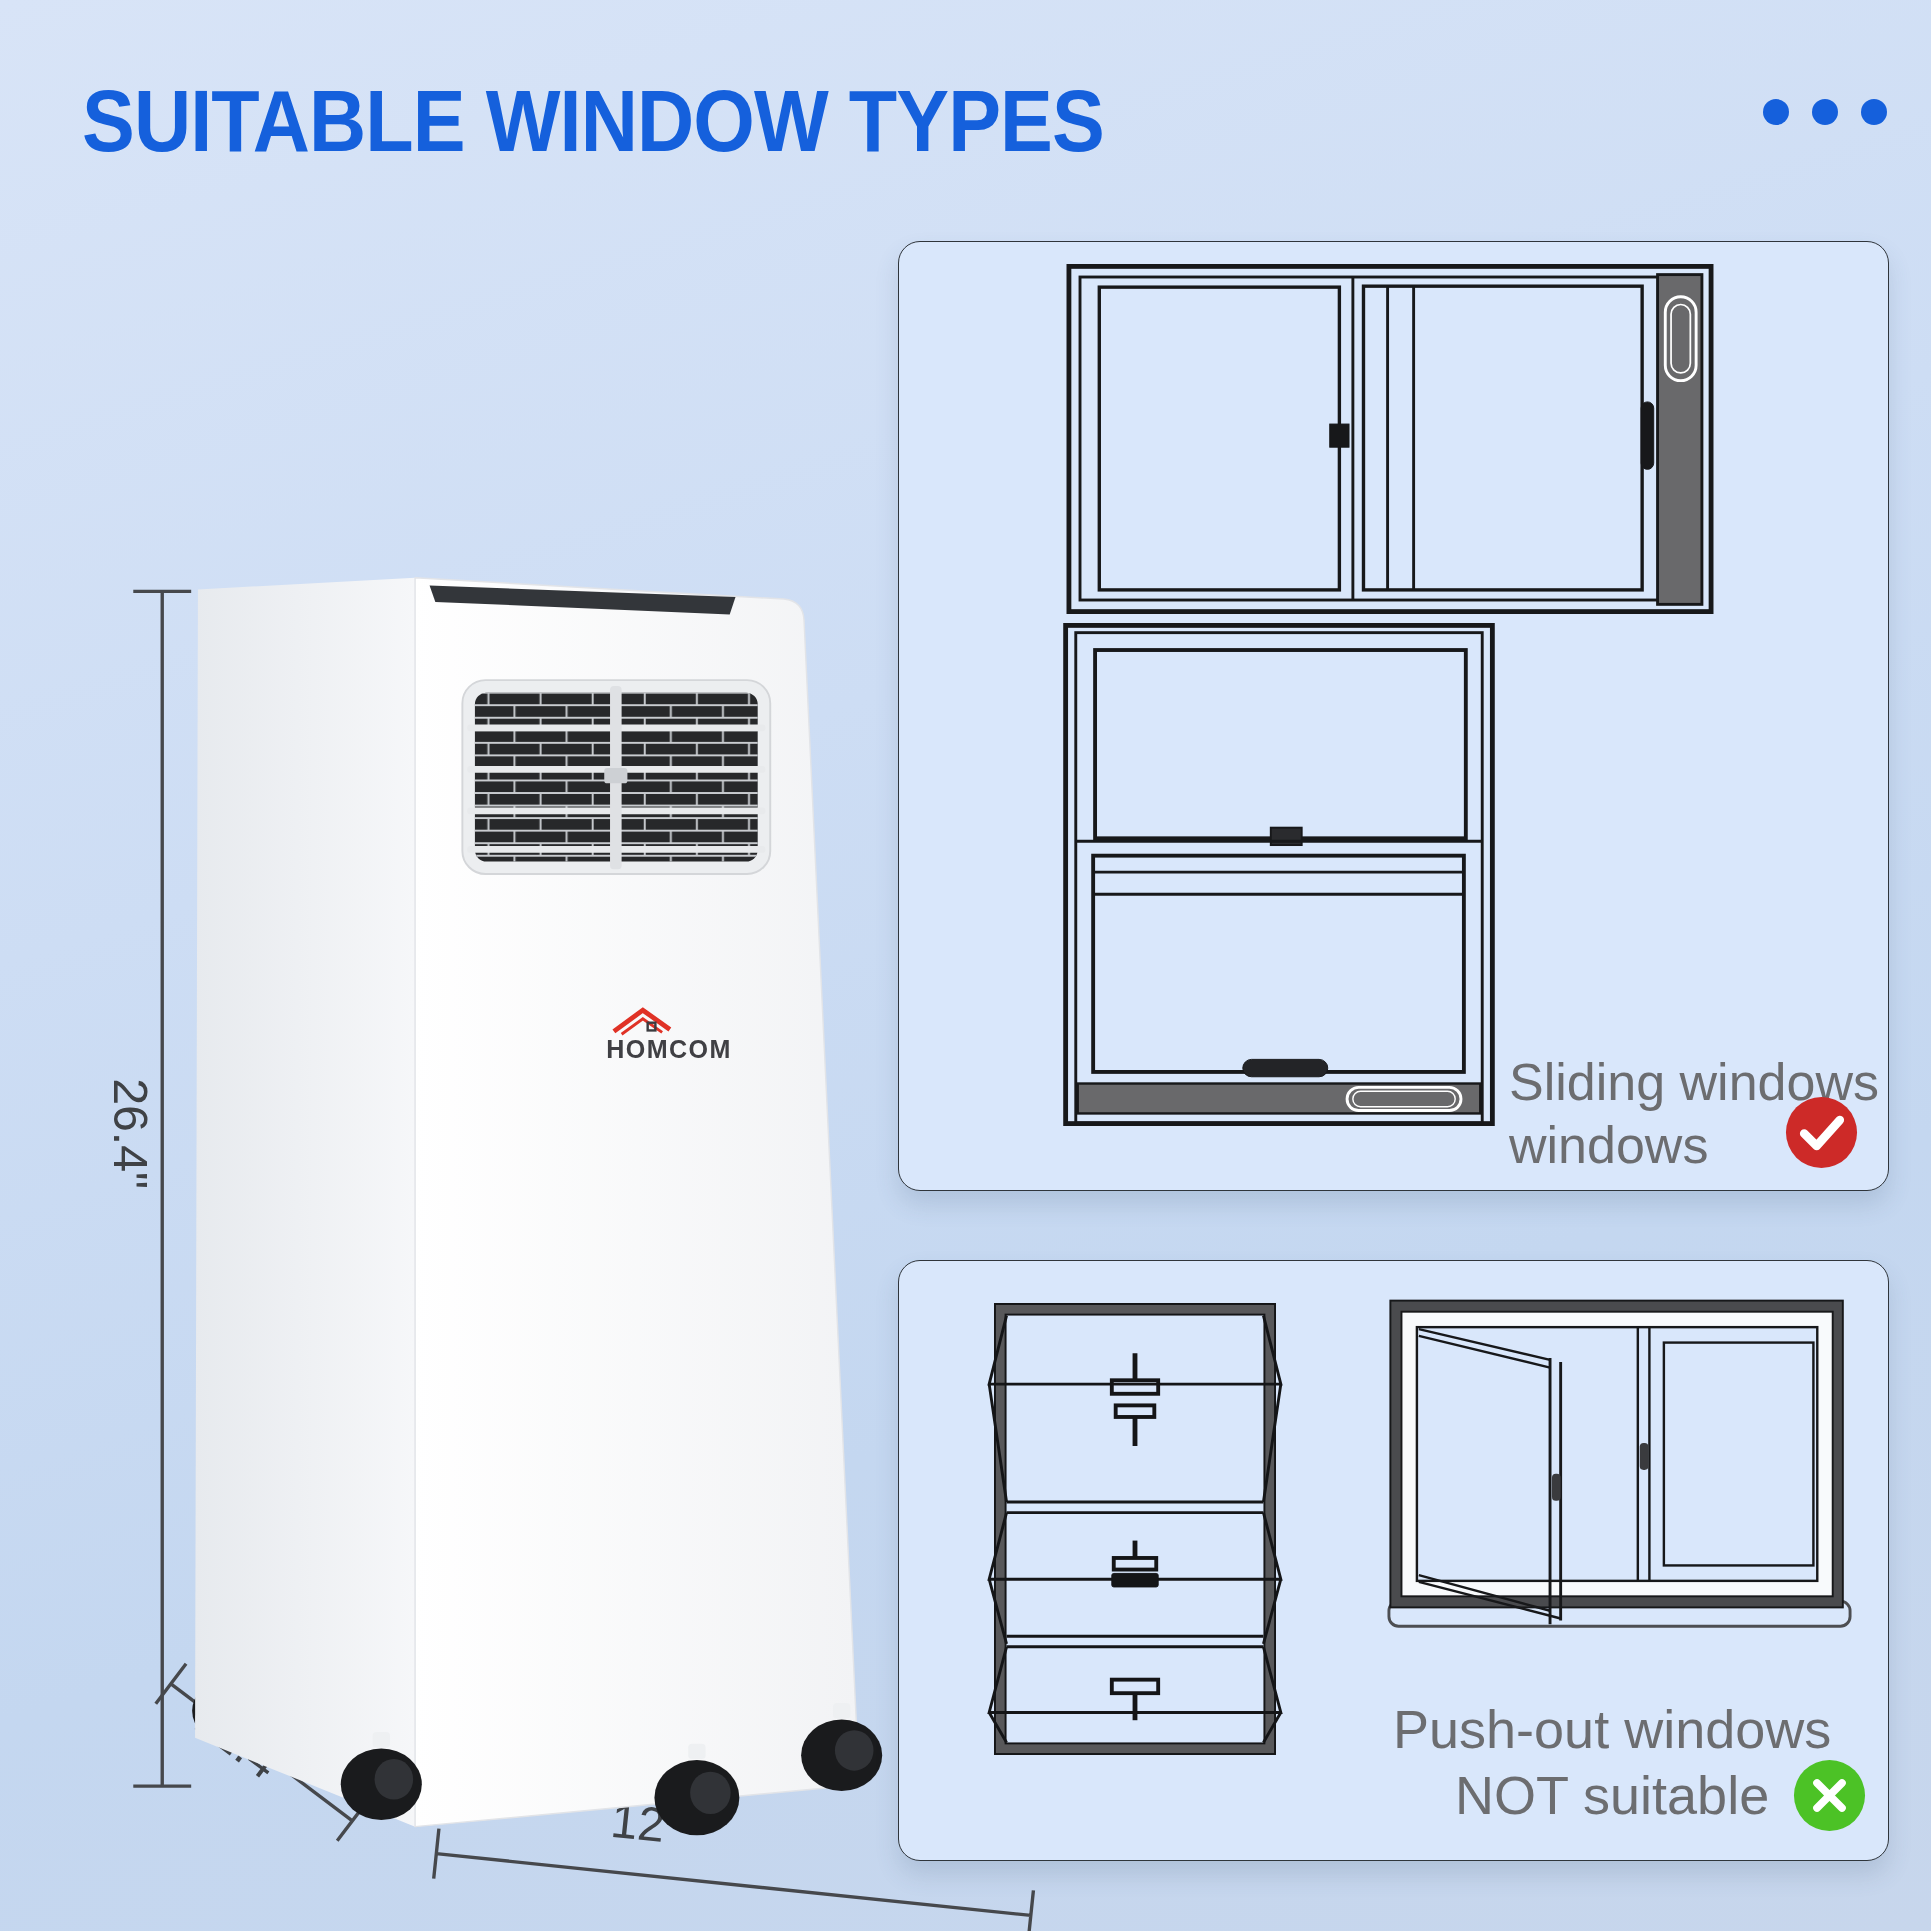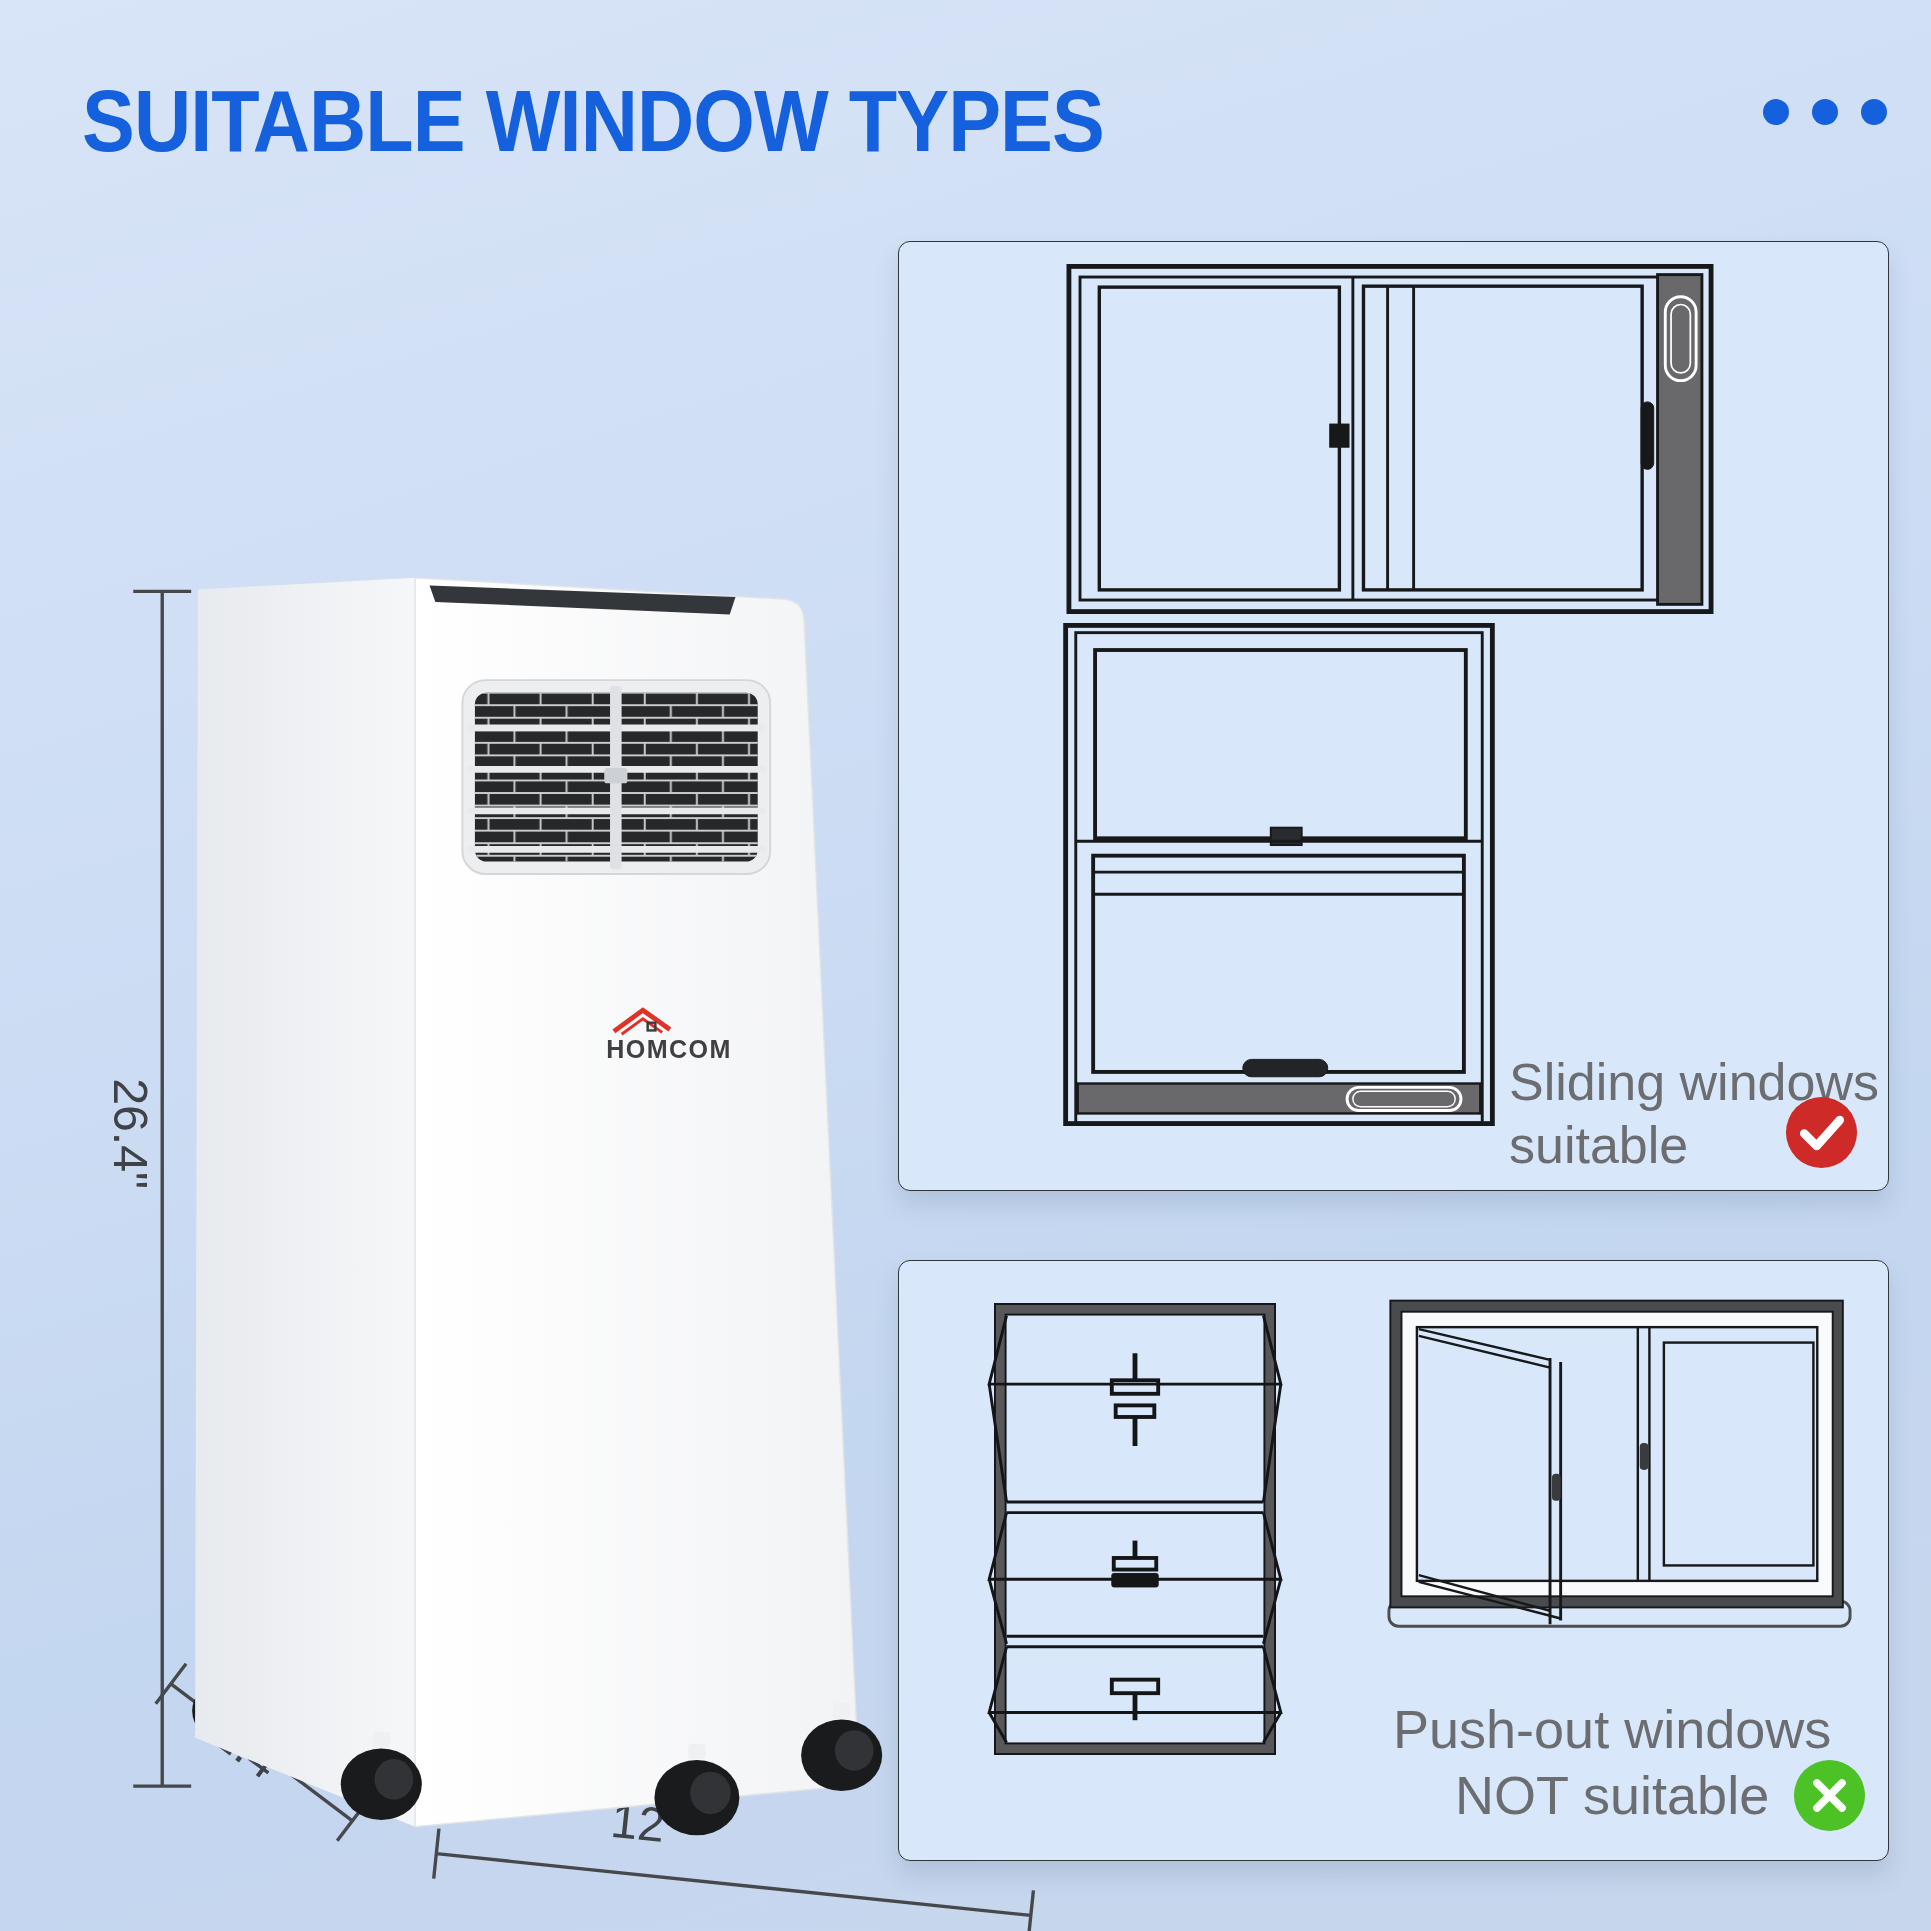--- a/index.html
+++ b/index.html
@@ -11,21 +11,21 @@
   }
   .page-title{
     position:absolute;left:82px;top:77px;margin:0;
     font-size:87px;font-weight:bold;color:#1560dc;letter-spacing:-1px;line-height:1;
     transform:scaleX(0.91);transform-origin:left top;white-space:nowrap;
   }
   .ellipsis{position:absolute;left:1763px;top:99px;display:flex;gap:23px;}
   .ellipsis span{width:26px;height:26px;border-radius:50%;background:#1560dc;display:block;}
   .panel{
     position:absolute;left:898px;width:991px;background:#d9e7fb;
-    border:1.9px solid #2f353b;border-radius:12px;
+    border:1.9px solid #2f353b;border-radius:22px;
     box-shadow:0 13.5px 23px rgba(64,86,119,.16);
     box-sizing:border-box;
   }
   .panel-suitable{top:241px;height:950px;}
   .panel-notsuitable{top:1260px;height:601px;}
   .caption{
     position:absolute;color:#6c6d70;line-height:1.22;white-space:nowrap;
   }
   .caption-1{left:610px;top:809px;font-size:52px;}
   .caption-2{left:494px;top:436px;font-size:54px;text-align:center;}
@@ -148,21 +148,21 @@
       <line x1="31" y1="258" x2="415" y2="258" stroke-width="3"></line>
       <line x1="31" y1="281" x2="415" y2="281" stroke-width="3"></line>
       <rect x="15" y="477" width="417" height="31" fill="#69696b" stroke-width="2.5"></rect>
       <rect x="294" y="481" width="118" height="24" rx="12" stroke="#ffffff" stroke-width="3"></rect>
       <rect x="300" y="485" width="106" height="16" rx="8" stroke="#ffffff" stroke-width="1.5"></rect>
       <rect x="186" y="452" width="88" height="18" rx="9" fill="#232427"></rect>
     </svg>
 
     <div class="caption caption-1">
       <div>Sliding windows</div>
-      <div>suitable</div>
+      <div>windows</div>
     </div>
 
     <svg class="badge" style="left:886px;top:854px" width="73" height="73" viewBox="0 0 76 76">
       <circle cx="38" cy="38" r="37" fill="#cd2a28"></circle>
       <path d="M20,39 L33,52 L57,25" stroke="#ffffff" stroke-width="9" fill="none" stroke-linecap="round" stroke-linejoin="round"></path>
     </svg>
   </div>
 
   <div class="panel panel-notsuitable">
 

